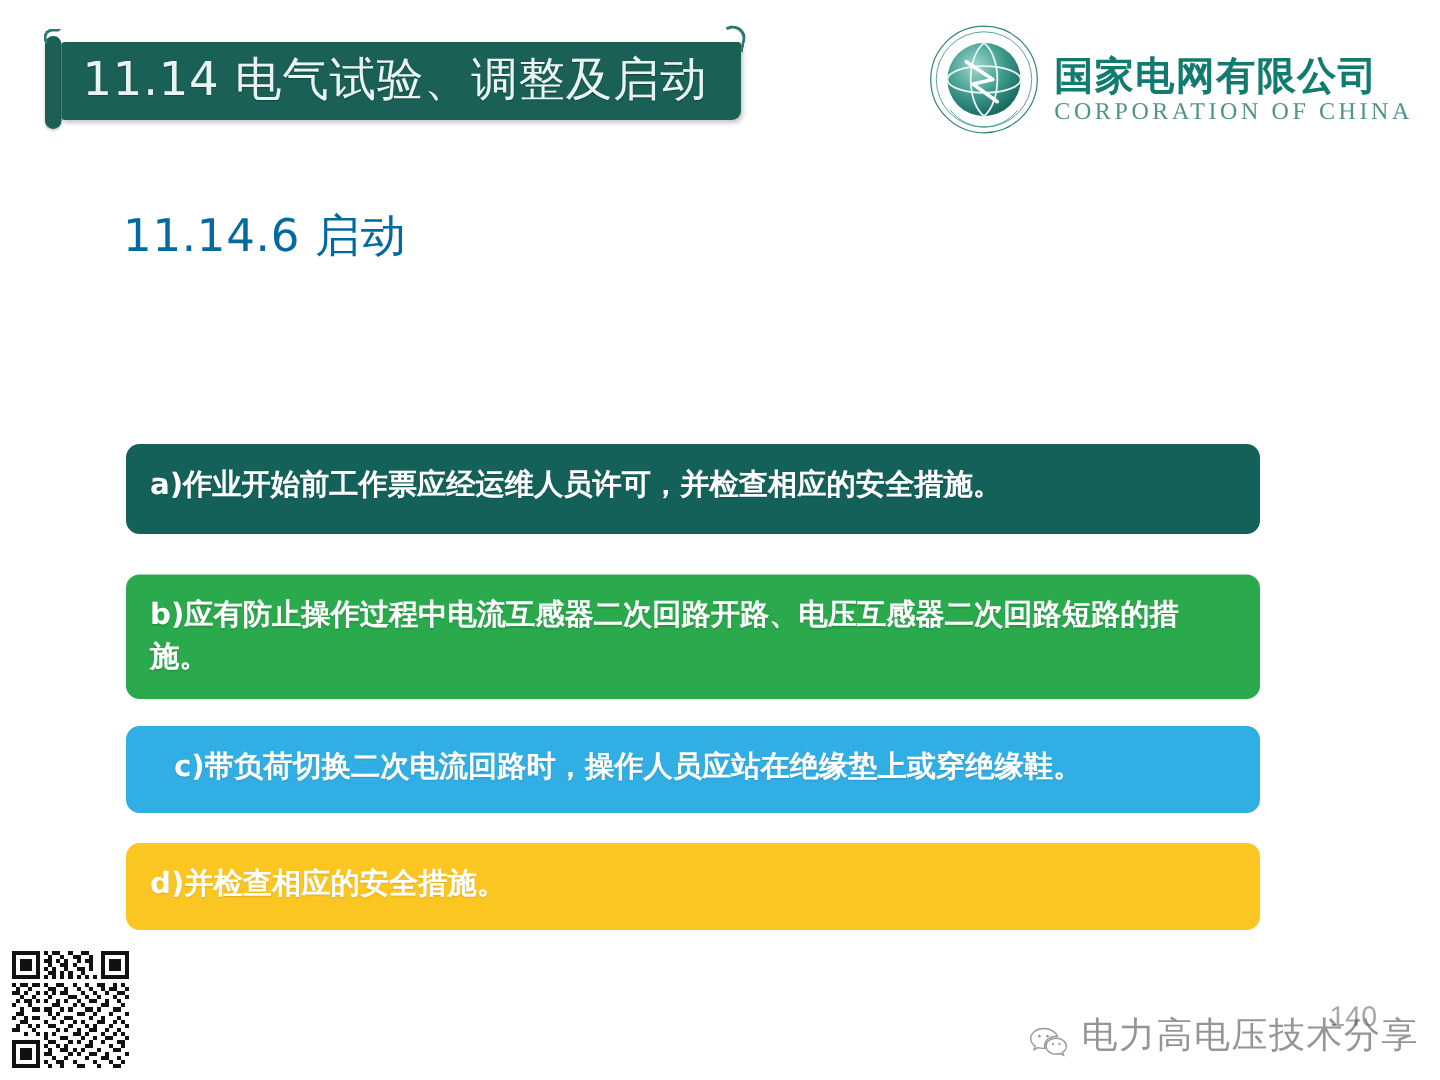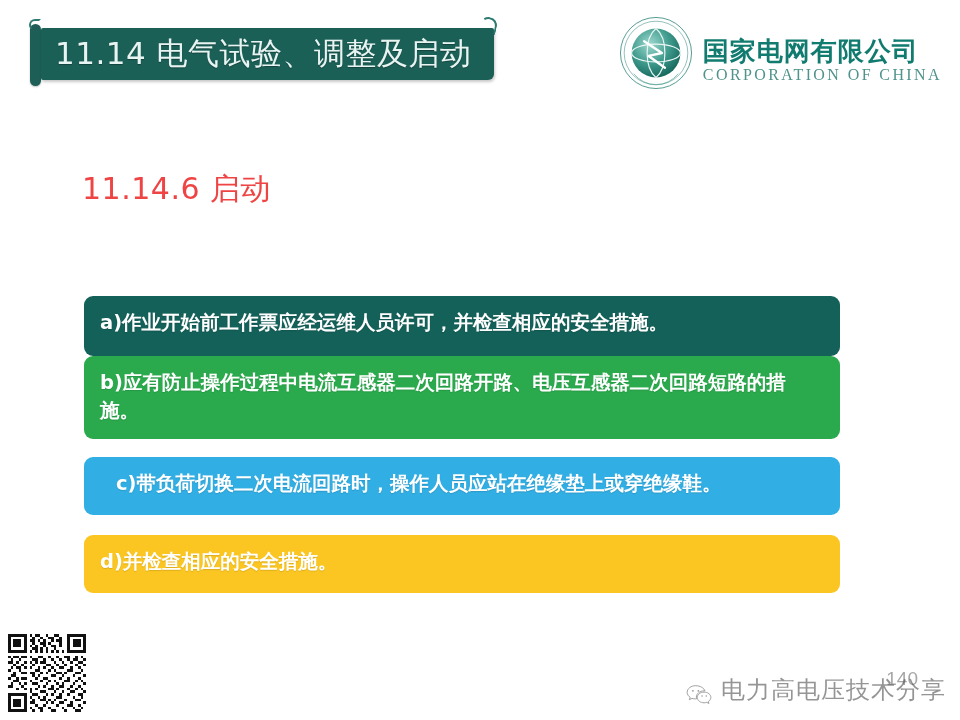--- a/index.html
+++ b/index.html
@@ -125,24 +125,23 @@
     margin-top: 3px;
     font-family: "Liberation Serif", "DejaVu Serif", serif;
   }
 
   
   .heading-1 {
     position: absolute;
     left: 82px;
     top: 137px;
     font-size: 30px;
-    color: #ef4444;
+    color: #0369a1;
     letter-spacing: 0.5px;
     font-family: "DejaVu Sans", "Liberation Sans", sans-serif;
-    margin-top: 32px;
   }
   .heading-2 {
     position: absolute;
     left: 82px;
     top: 194px;
     font-size: 30px;
     color: #1a1a1a;
     letter-spacing: 0.3px;
     white-space: nowrap;
     font-family: "DejaVu Sans", "Liberation Sans", sans-serif;
@@ -160,21 +159,21 @@
     color: #ffffff;
     font-size: 19.5px;
     font-weight: bold;
     line-height: 1.45;
     padding: 13px 16px 13px 16px;
     box-sizing: border-box;
     text-shadow: 0 1px 1px rgba(0,0,0,0.12);
     font-family: "DejaVu Sans", "Liberation Sans", sans-serif;
   }
   .bar-a { background: #14615a; min-height: 60px; }
-  .bar-b { background: #2aaa4d; min-height: 82px; margin-bottom: 18px; }
+  .bar-b { background: #2aaa4d; min-height: 82px; margin-bottom: 18px; margin-top: 27px; }
   .bar-c { background: #31aee4; min-height: 58px; margin-bottom: 20px; padding-left: 32px; }
   .bar-d { background: #fbc621; min-height: 58px; margin-bottom: 0; }
 
   .bar-text { display: block; }
 
   
   .qr {
     position: absolute;
     left: 8px;
     bottom: 8px;

